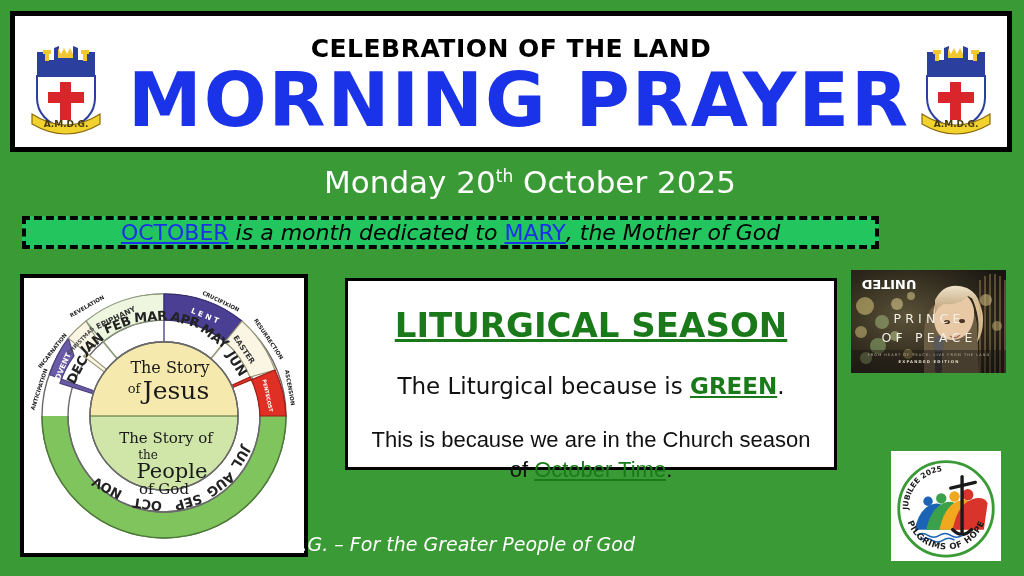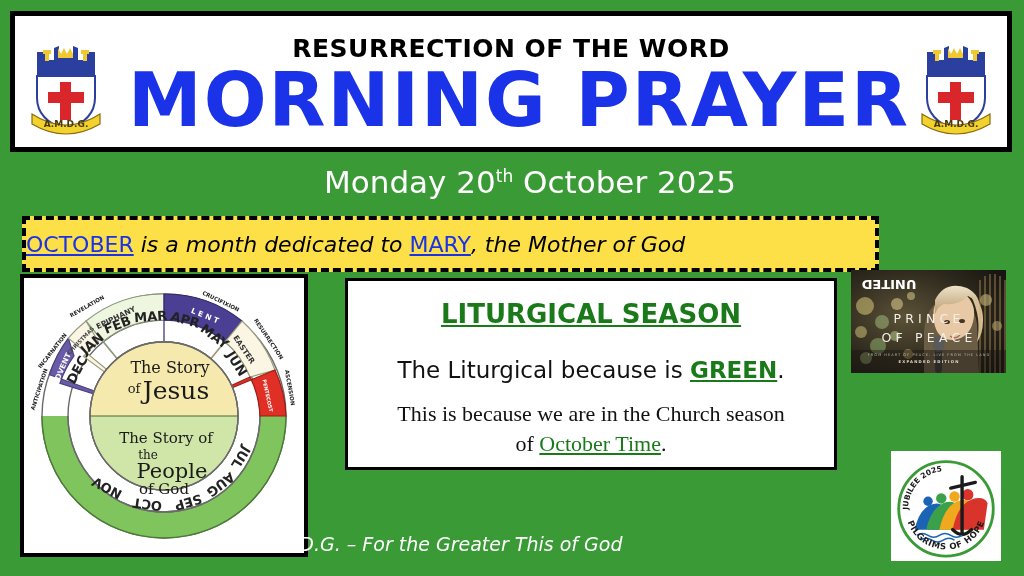--- a/index.html
+++ b/index.html
@@ -80,27 +80,27 @@
     margin-left: 36px;
   }
   .date-line sup { font-size: 17px; vertical-align: 11px; }
 
   
   .dedication {
     position: absolute;
     left: 22px;
     top: 216px;
     width: 857px;
-    height: 56px;
-    background: #fde047;
+    height: 33px;
+    background: #22c55e;
     border: 4px dashed #000000;
     box-sizing: border-box;
     display: flex;
     align-items: center;
-    justify-content: flex-start;
+    justify-content: center;
   }
   .dedication .ded-text {
     font-family: "DejaVu Sans", sans-serif;
     font-style: italic;
     font-size: 22px;
     color: #000000;
     white-space: nowrap;
   }
   .dedication .hl {
     color: #1a32e8;
@@ -128,36 +128,36 @@
     left: 345px;
     top: 278px;
     width: 492px;
     height: 192px;
     background: #ffffff;
     border: 3px solid #000000;
     box-sizing: border-box;
     text-align: center;
   }
   .season-heading {
-    margin-top: 18px;
+    margin-top: 24px;
     font-family: "DejaVu Sans", sans-serif;
     font-weight: bold;
-    font-size: 26px;
+    font-size: 34px;
     color: #1a7a1a;
     text-decoration: underline;
   }
   .season-line1 {
     margin-top: 28px;
     font-family: "DejaVu Sans", sans-serif;
     font-size: 23px;
     color: #111111;
   }
   .season-line2 {
-    margin-top: 16px;
-    font-family: Liberation Serif, serif;
+    margin-top: 26px;
+    font-family: Liberation Sans, sans-serif;
     font-size: 22px;
     line-height: 30px;
     color: #111111;
     padding: 0 7px;
   }
   .grn {
     color: #1a7a1a;
     text-decoration: underline;
     font-weight: bold;
   }
@@ -223,21 +223,21 @@
       <path d="M8 44 L66 44 L66 66 Q66 88 37 98 Q8 88 8 66 Z" fill="#ffffff" stroke="#2b3f9e" stroke-width="2"></path>
 
       <rect x="31" y="50" width="11" height="38" fill="#d8262b"></rect>
       <rect x="19" y="60" width="36" height="11" fill="#d8262b"></rect>
 
       <path d="M3 82 Q37 104 71 82 L71 92 Q37 112 3 92 Z" fill="#f2d32e" stroke="#8a6a10" stroke-width="1.2"></path>
       <text x="37" y="95" font-family="DejaVu Sans, sans-serif" font-size="9" font-weight="bold" fill="#4a3a08" text-anchor="middle">A.M.D.G.</text>
     </svg>
   </div>
 
-  <div class="banner-kicker">RESURRECTION OF THE WORD</div>
+  <div class="banner-kicker">CELEBRATION OF THE LAND</div>
   <div class="banner-title">MORNING PRAYER</div>
 
   <div class="crest right">
     <svg viewBox="0 0 74 104" xmlns="http://www.w3.org/2000/svg">
       <path d="M8 20 L8 46 L66 46 L66 20 L58 20 L58 28 L49 28 L49 16 L44 14 L44 22 L30 22 L30 14 L25 16 L25 28 L16 28 L16 20 Z" fill="#2b3f9e"></path>
       <rect x="14" y="18" width="8" height="4" fill="#f2c832"></rect>
       <rect x="52" y="18" width="8" height="4" fill="#f2c832"></rect>
       <rect x="16" y="22" width="4" height="7" fill="#f2c832"></rect>
       <rect x="54" y="22" width="4" height="7" fill="#f2c832"></rect>
       <path d="M29 16 L32 22 L35 16 L38 22 L41 16 L44 22 L44 26 L29 26 Z" fill="#f2c832"></path>
@@ -470,13 +470,13 @@
       <path d="M24 86 q6 -4 12 0 t12 0 t12 0 t12 0"></path>
       <path d="M28 91 q6 -4 12 0 t12 0 t12 0"></path>
     </g>
 
     <text font-family="DejaVu Sans, sans-serif" font-size="9" font-weight="bold" fill="#1a1a1a" letter-spacing="0.6">
       <textPath href="#jubArcBot" startOffset="50%" text-anchor="middle">PILGRIMS OF HOPE</textPath>
     </text>
   </svg>
 </div>
 
-<div class="footer">A.M.D.G. – For the Greater This of God</div>
+<div class="footer">A.M.D.G. – For the Greater People of God</div>
 
 </body></html>

